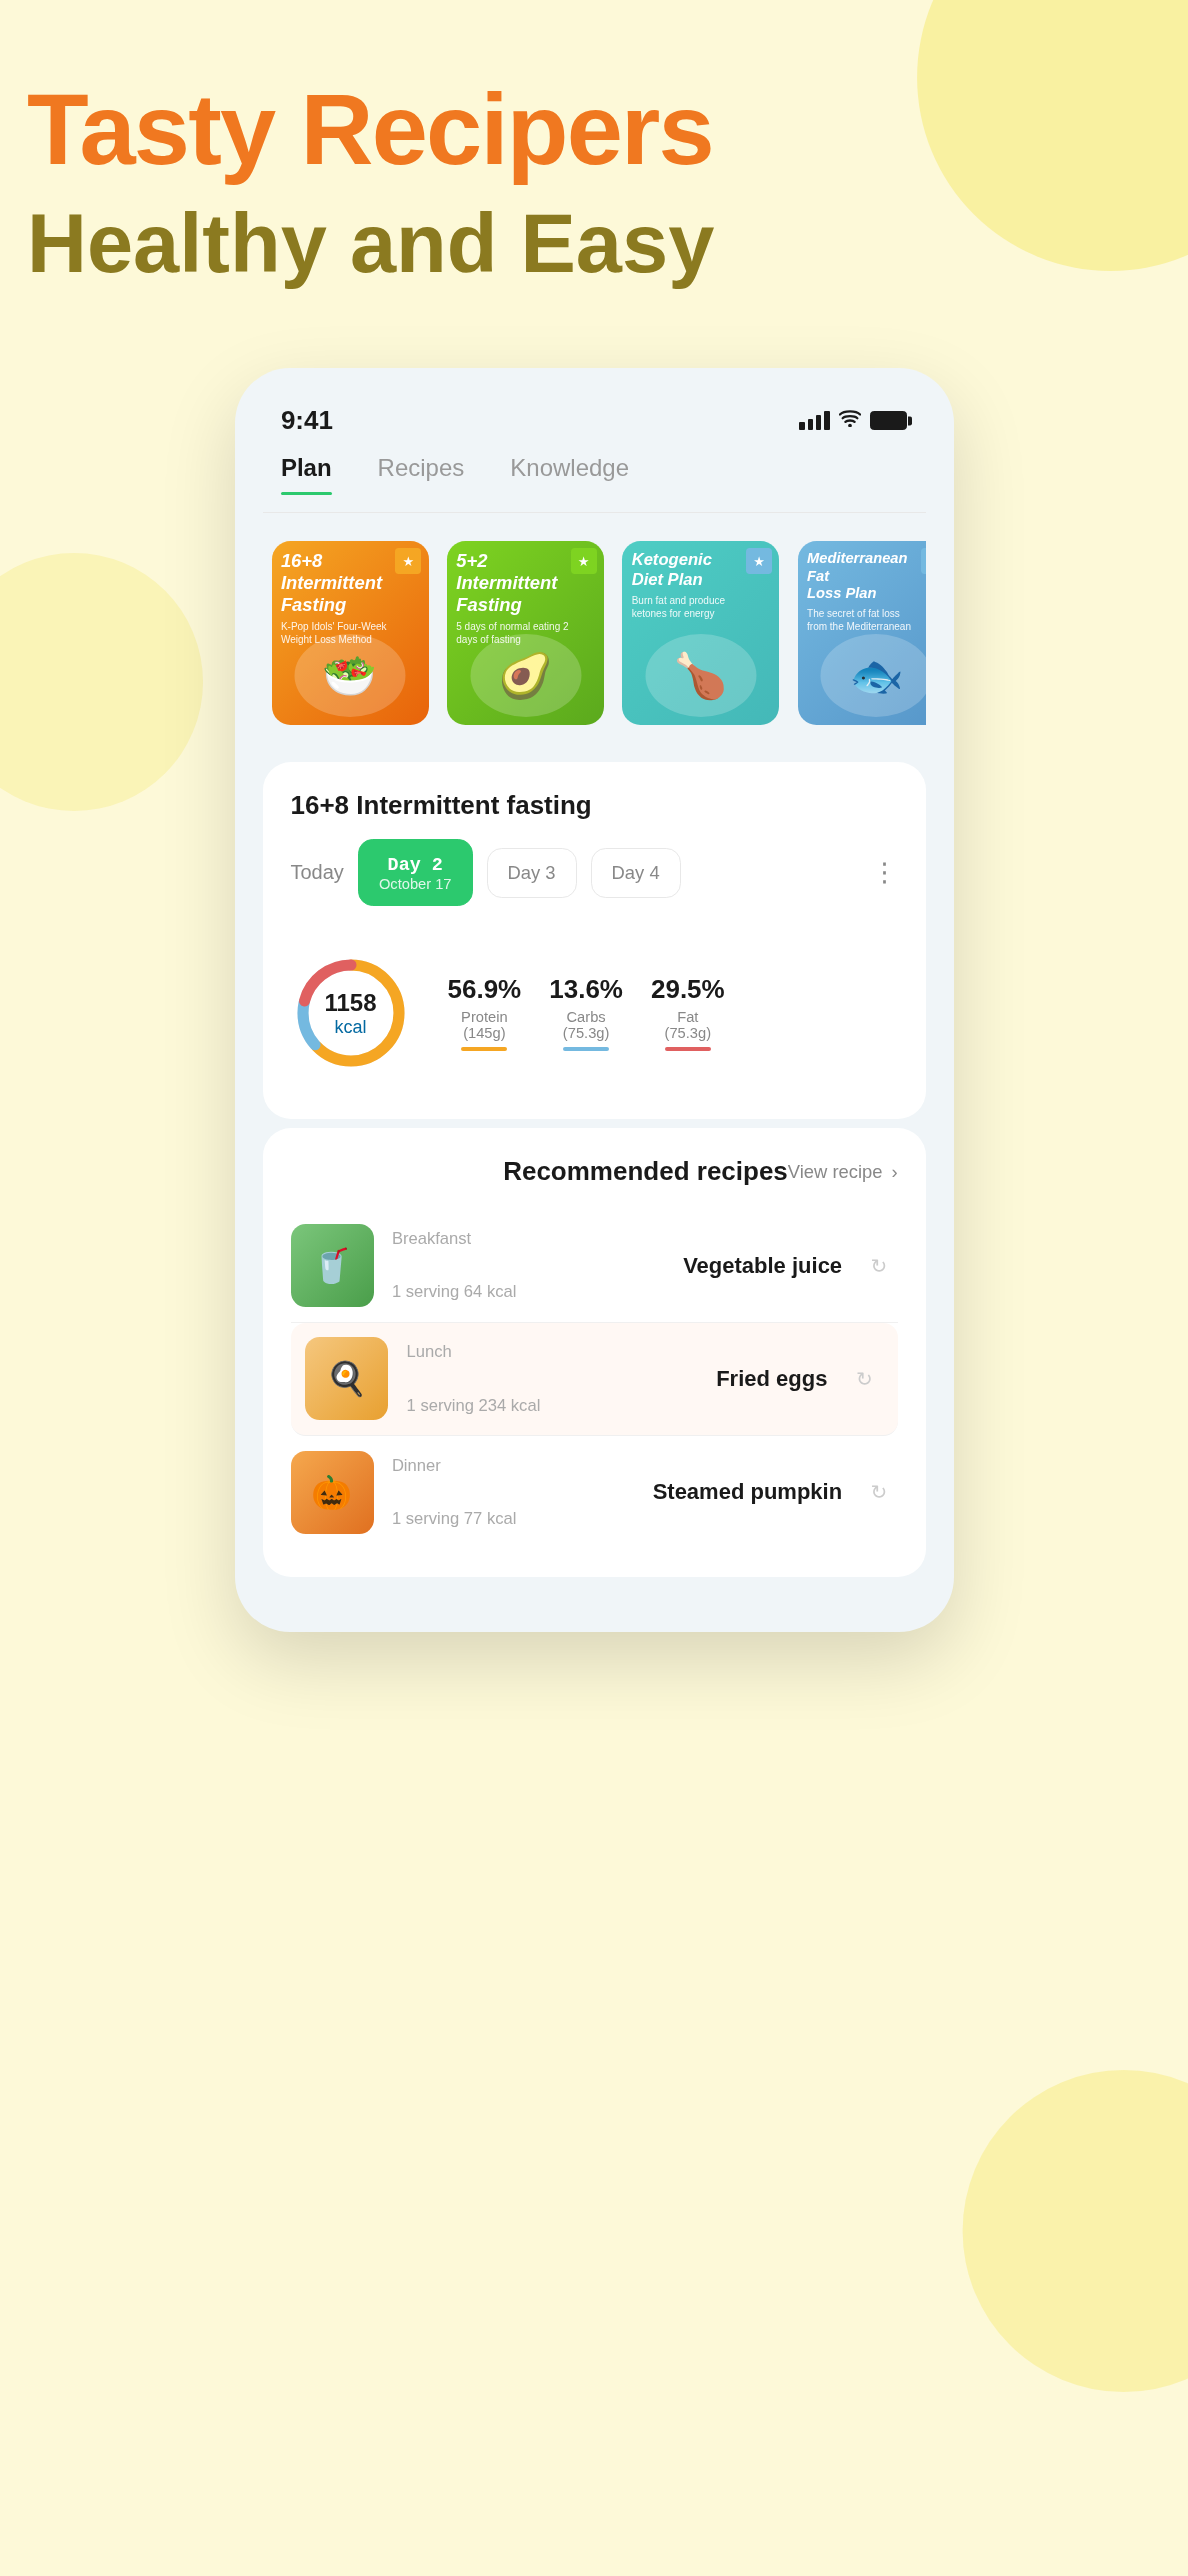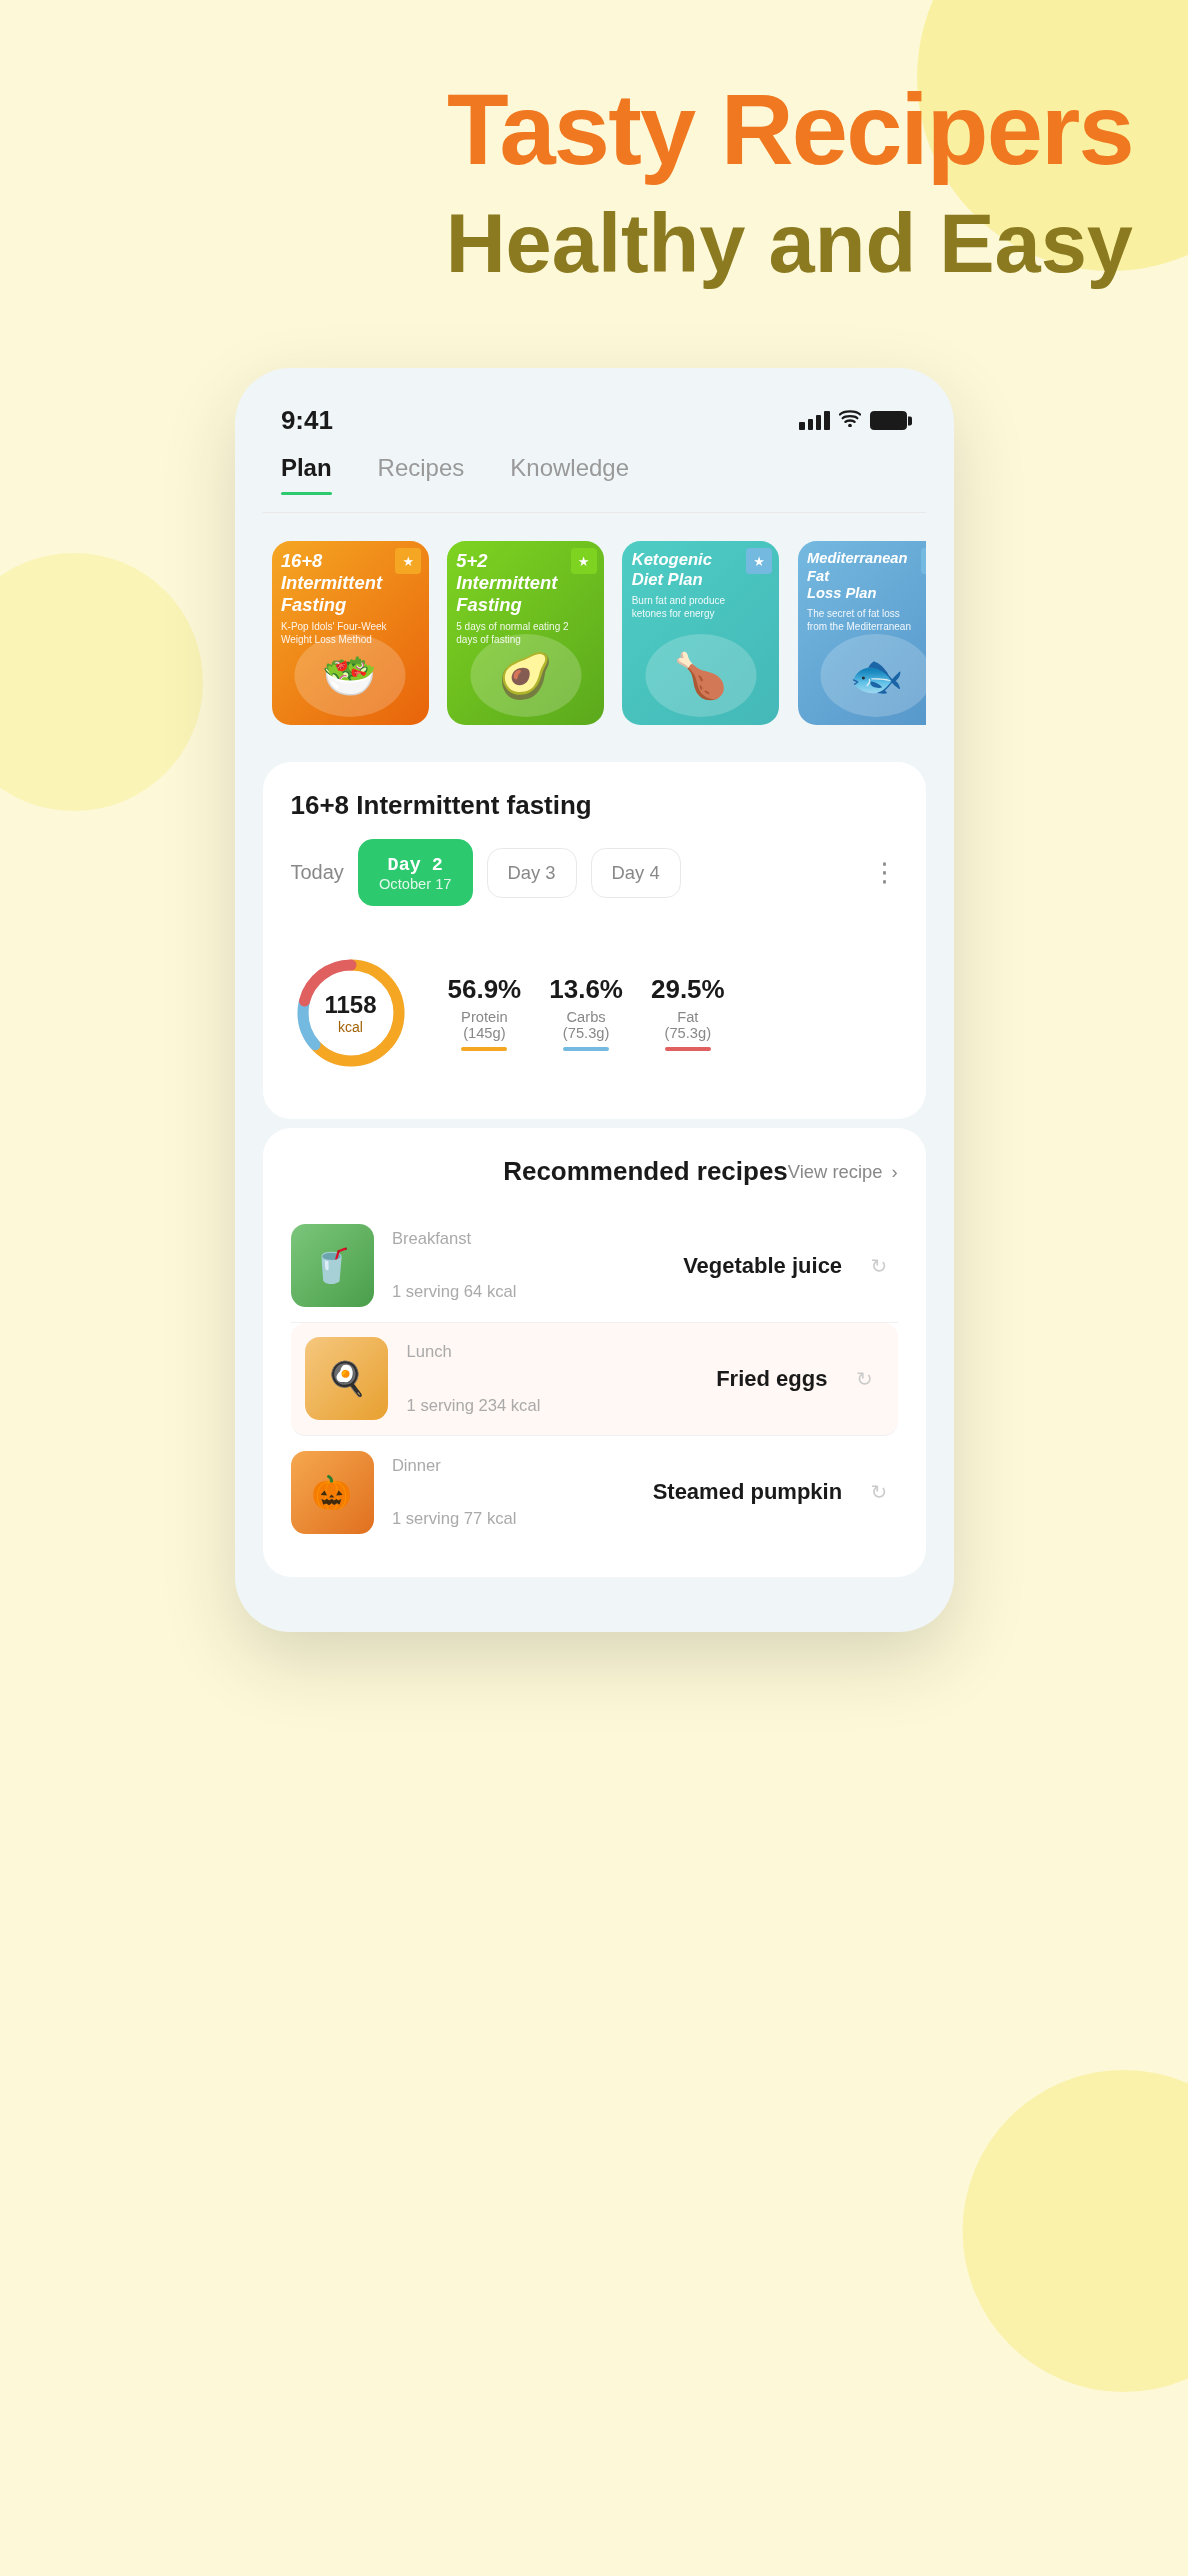--- a/index.html
+++ b/index.html
@@ -39,22 +39,22 @@
       width: 258px; height: 258px;
       background: #f5e96a;
       border-radius: 50%;
       opacity: 0.3;
     }
 
     
     .hero {
       position: relative;
       z-index: 2;
-      text-align: right;
-      padding: 74px 55px 37px;
+      text-align: left;
+      padding: 74px 27px 37px;
     }
     .hero-title {
       font-size: 101px;
       font-weight: 900;
       color: #f07820;
       line-height: 1.1;
       letter-spacing: -1.8px;
     }
     .hero-subtitle {
       font-size: 83px;
@@ -298,22 +298,22 @@
       top: 50%; left: 50%;
       transform: translate(-50%, -50%);
       text-align: center;
     }
     .calorie-value {
       font-size: 24px;
       font-weight: 800;
       color: #1a1a1a;
     }
     .calorie-unit {
-      font-size: 14px;
-      color: #a16207;
+      font-size: 18px;
+      color: #0369a1;
     }
 
     .nutrition-stats {
       display: flex;
       gap: 28px;
       flex: 1;
     }
     .nutrition-stat {
       text-align: center;
     }

